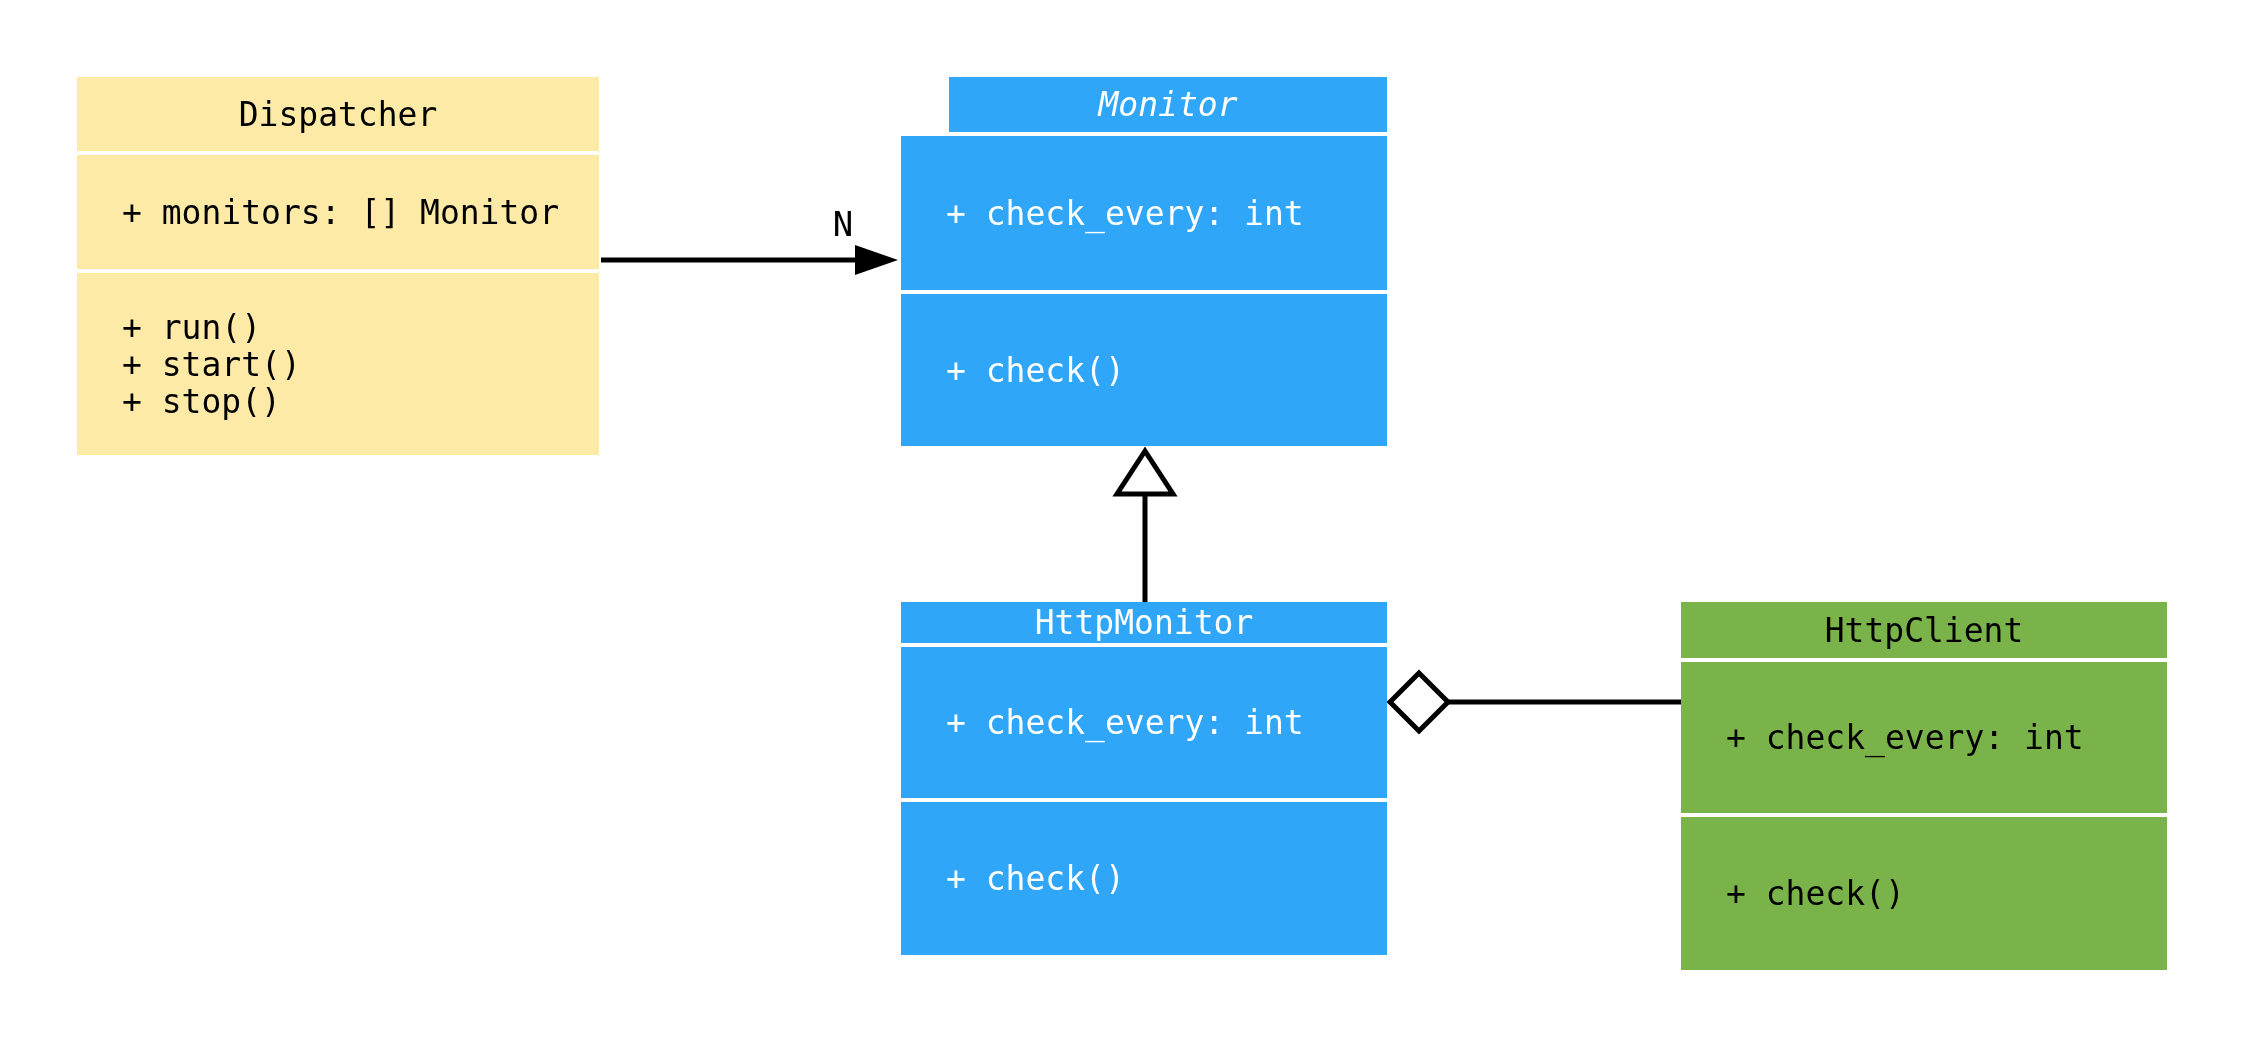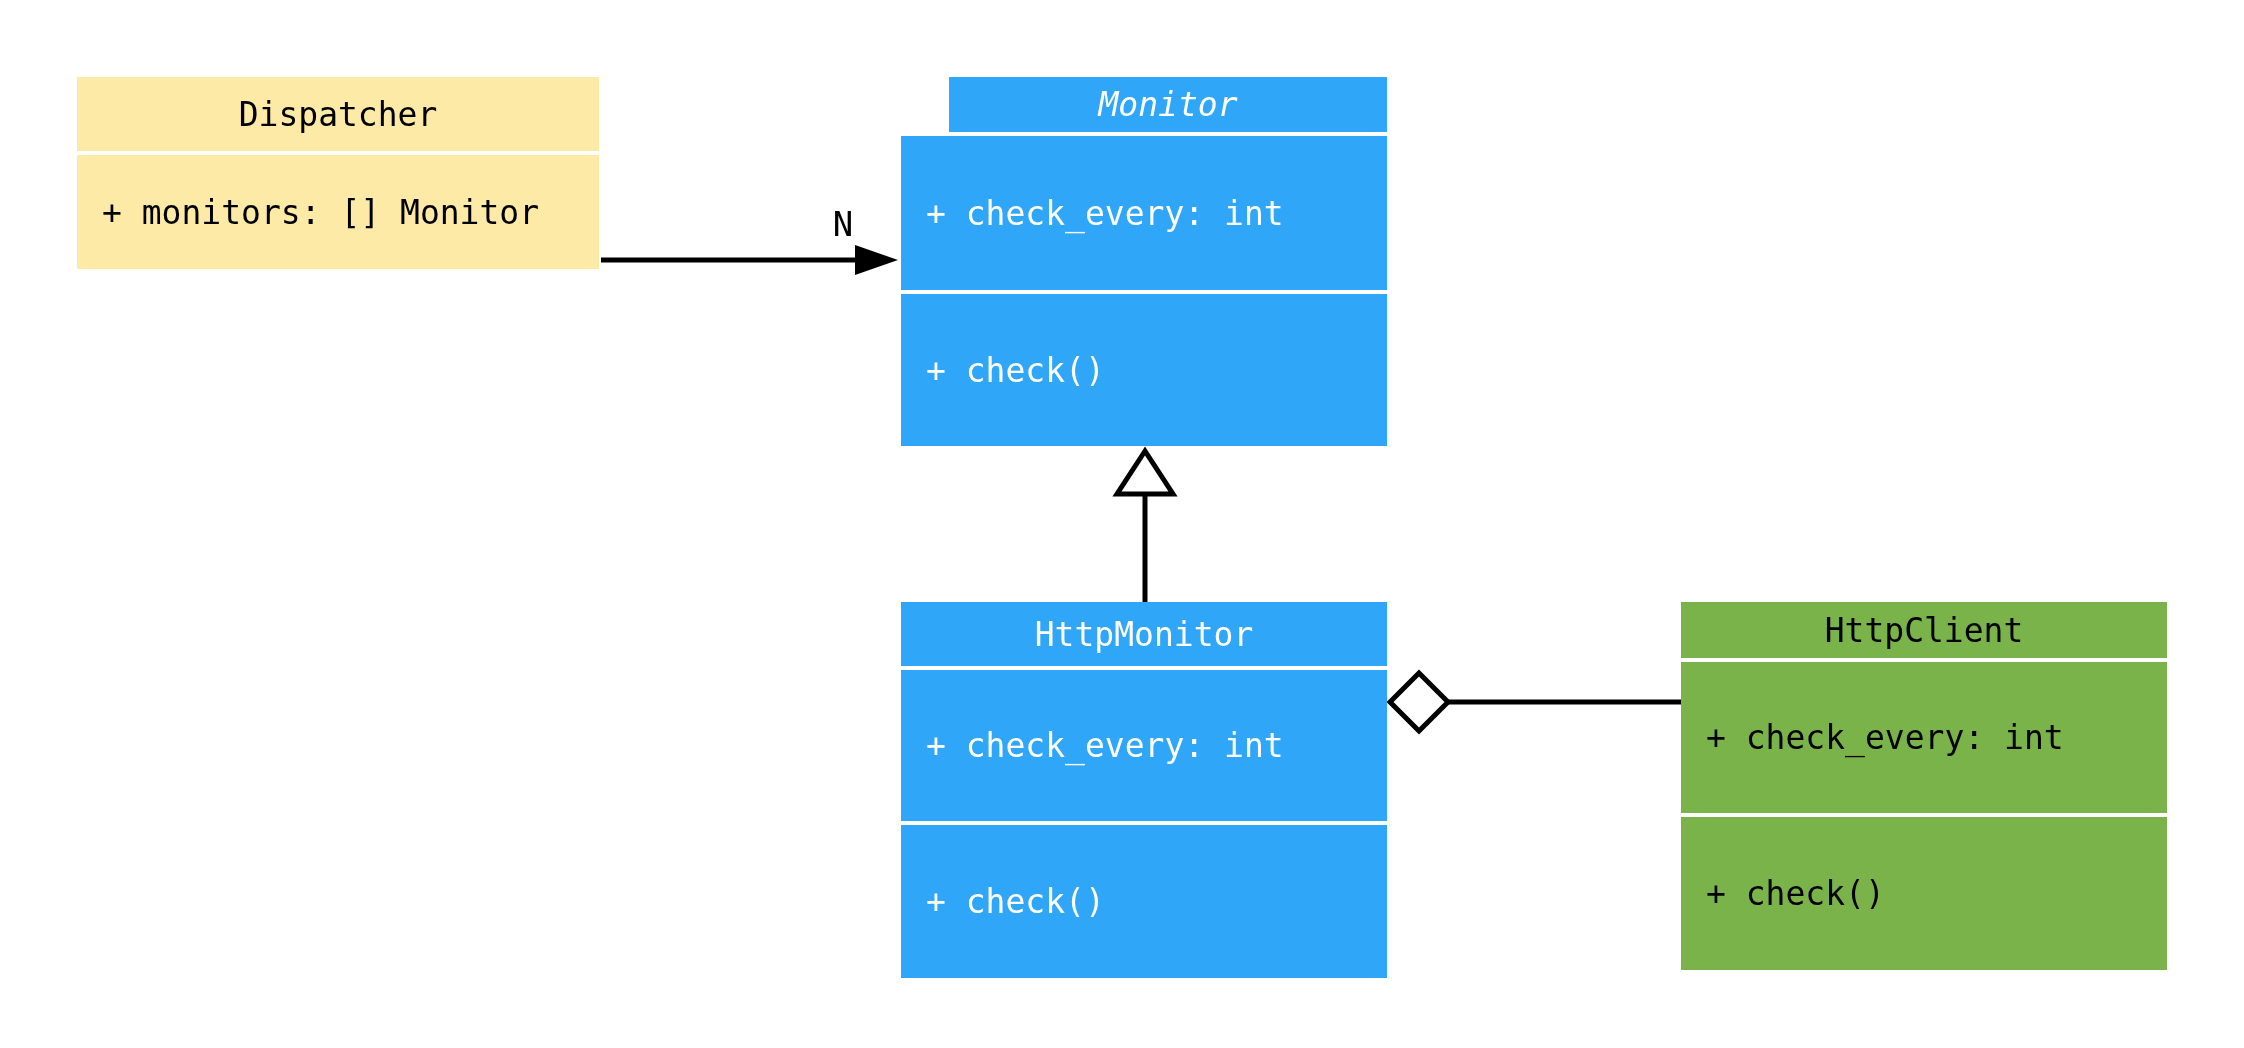--- a/index.html
+++ b/index.html
@@ -13,21 +13,21 @@
   }
   .uml-class { position: absolute; display: flex; flex-direction: column; }
   .comp { box-sizing: border-box; }
   .comp + .comp { margin-top: 4px; }
   .title-comp {
     display: flex; align-items: center; justify-content: center;
     font-size: 33px;
   }
   .body-comp {
     display: flex; flex-direction: column; justify-content: center;
-    padding-left: 25px;
+    padding-left: 45px;
     font-size: 33px;
     line-height: 37px;
     white-space: pre;
   }
   .c-yellow .comp { background: #FCEAA6; color: #000000; }
   .c-blue   .comp { background: #2FA6F7; color: #ffffff; }
   .c-green  .comp { background: #7AB34A; color: #000000; }
   .abstract .title-comp { font-style: italic; }
   .connector-layer {
     position: absolute; left: 0; top: 0;
@@ -65,34 +65,39 @@
     </g>
   </svg>
 
   <div class="edge-label">N</div>
 
   <div class="uml-class c-yellow" style="left:77px; top:77px; width:522px;">
     <div class="comp title-comp" style="height:74px;">Dispatcher</div>
     <div class="comp body-comp" style="height:114px;">
       <div>+ monitors: [] Monitor</div>
     </div>
+    <div class="comp body-comp" style="height:182px;">
+      <div>+ run()</div>
+      <div>+ start()</div>
+      <div>+ stop()</div>
+    </div>
   </div>
 
   <div class="uml-class c-blue abstract" style="left:901px; top:77px; width:486px;">
     <div class="comp title-comp" style="height:55px;margin-left:48px;">Monitor</div>
     <div class="comp body-comp" style="height:154px;">
       <div>+ check_every: int</div>
     </div>
     <div class="comp body-comp" style="height:152px;">
       <div>+ check()</div>
     </div>
   </div>
 
   <div class="uml-class c-blue" style="left:901px; top:602px; width:486px;">
-    <div class="comp title-comp" style="height:64px;">HttpMonitor</div>
+    <div class="comp title-comp" style="height:41px;">HttpMonitor</div>
     <div class="comp body-comp" style="height:151px;">
       <div>+ check_every: int</div>
     </div>
     <div class="comp body-comp" style="height:153px;">
       <div>+ check()</div>
     </div>
   </div>
 
   <div class="uml-class c-green" style="left:1681px; top:602px; width:486px;">
     <div class="comp title-comp" style="height:56px;">HttpClient</div>

